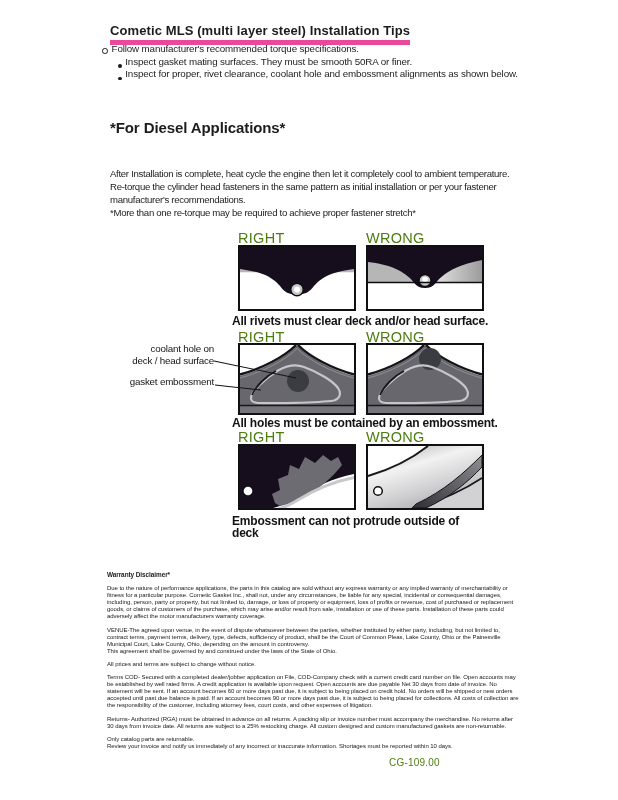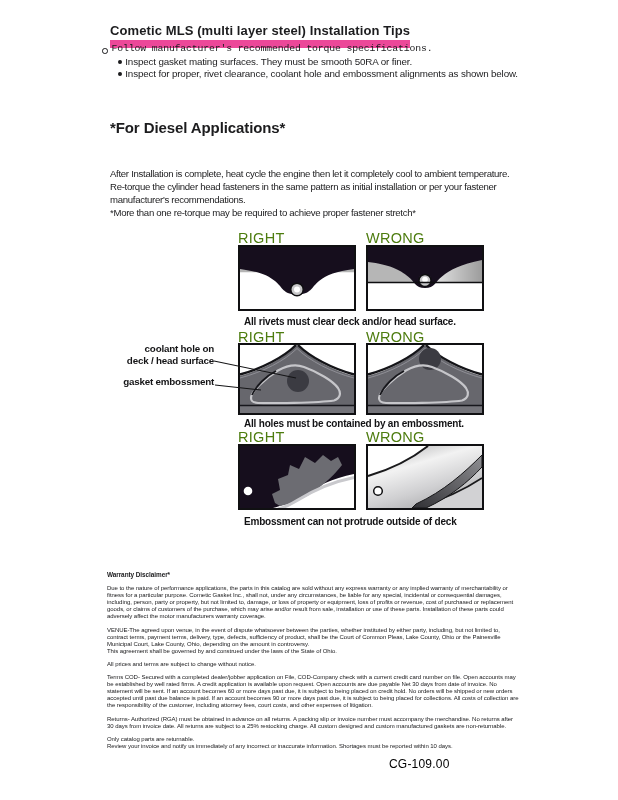--- a/index.html
+++ b/index.html
@@ -4,54 +4,54 @@
 <style>
   html,body{margin:0;padding:0;background:#fff;}
   .page{
     position:relative;width:618px;height:800px;background:#ffffff;overflow:hidden;
     font-family:"Liberation Sans", sans-serif;color:#1c1c1e;
   }
   .abs{position:absolute;}
   
   .title{
     left:110px;top:23px;font-size:13px;font-weight:bold;letter-spacing:.1px;
-    border-bottom:8px solid #ec4899;padding-bottom:2px;white-space:nowrap;
+    border-bottom:5px solid #ec4899;padding-bottom:2px;white-space:nowrap;
   }
   
   .bullets{left:102px;top:43px;font-size:9.8px;letter-spacing:-.15px;line-height:12.9px;width:440px;}
-  .tip{display:flex;align-items:center;font-family:Liberation Mono, monospace;}
+  .tip{display:flex;align-items:center;}
   .tip .mark{flex:0 0 auto;width:3.6px;height:3.6px;border:1px solid #1c1c1e;border-radius:50%;margin:3.6px 4px 0 0;}
   .subtips{margin-left:16px;}
-  .subtip{display:flex;align-items:flex-start;line-height:12.2px;}
+  .subtip{display:flex;align-items:flex-end;line-height:12.2px;}
   .subtip .mark{flex:0 0 auto;width:3.8px;height:3.8px;background:#1c1c1e;border-radius:50%;margin:3.8px 3.5px 0 0;}
   
   .diesel-h{left:110px;top:119px;font-size:15px;font-weight:bold;letter-spacing:-.1px;}
   .para{left:110px;width:408px;font-size:9.6px;letter-spacing:-.3px;line-height:13px;}
   .p1{top:136px;}
   .p2{top:167px;}
   .note{top:206px;}
   
   .fig-h{width:118px;text-align:left;font-size:14.5px;letter-spacing:.3px;color:#4d7c0f;}
   .col-r{left:238px;} .col-w{left:366px;}
   .row1-h{top:230px;} .row2-h{top:329px;} .row3-h{top:429px;}
   .fig-box{width:118px;height:66px;}
   .fig-box2{width:118px;height:72px;}
   .row1-b{top:245px;} .row2-b{top:343px;} .row3-b{top:444px;}
   .fig-box svg,.fig-box2 svg{display:block;width:100%;height:100%;}
-  .caption{left:244px;font-size:10px;font-weight:bold;letter-spacing:-.2px;color:#131315;line-height:11.5px;white-space:nowrap;}
+  .caption{left:232px;font-size:12px;font-weight:bold;letter-spacing:-.2px;color:#131315;line-height:11.5px;white-space:nowrap;}
   .cap1{top:316px;} .cap2{top:418px;} .cap3{top:516px;white-space:normal;width:250px;}
-  .callout{left:104px;width:110px;text-align:right;font-size:9.8px;letter-spacing:-.2px;line-height:11.5px;color:#141416;font-weight:bold;}
+  .callout{left:104px;width:110px;text-align:right;font-size:9.8px;letter-spacing:-.2px;line-height:11.5px;color:#141416;}
   .co1{top:343px;} .co2{top:376px;}
   .leaders{left:104px;top:330px;width:420px;height:100px;pointer-events:none;}
   
   .disclaimer{left:107px;top:571px;width:414px;font-size:6px;line-height:7.1px;letter-spacing:-.05px;color:#202022;}
   .disclaimer .dh{font-size:6.4px;font-weight:bold;margin:0 0 7px 0;}
   .disclaimer p{margin:0 0 6px 0;}
   .disclaimer .tight{margin:0;}
-  .page-code{left:389px;top:757px;font-size:12px;letter-spacing:.2px;color:#000000;}
+  .page-code{left:389px;top:757px;font-size:10px;letter-spacing:.2px;color:#4d7c0f;}
 </style>
 </head>
 <body>
 
 <div class="page">
 
   <div class="abs title">Cometic MLS (multi layer steel) Installation Tips</div>
 
   <div class="abs bullets">
     <div class="tip">

